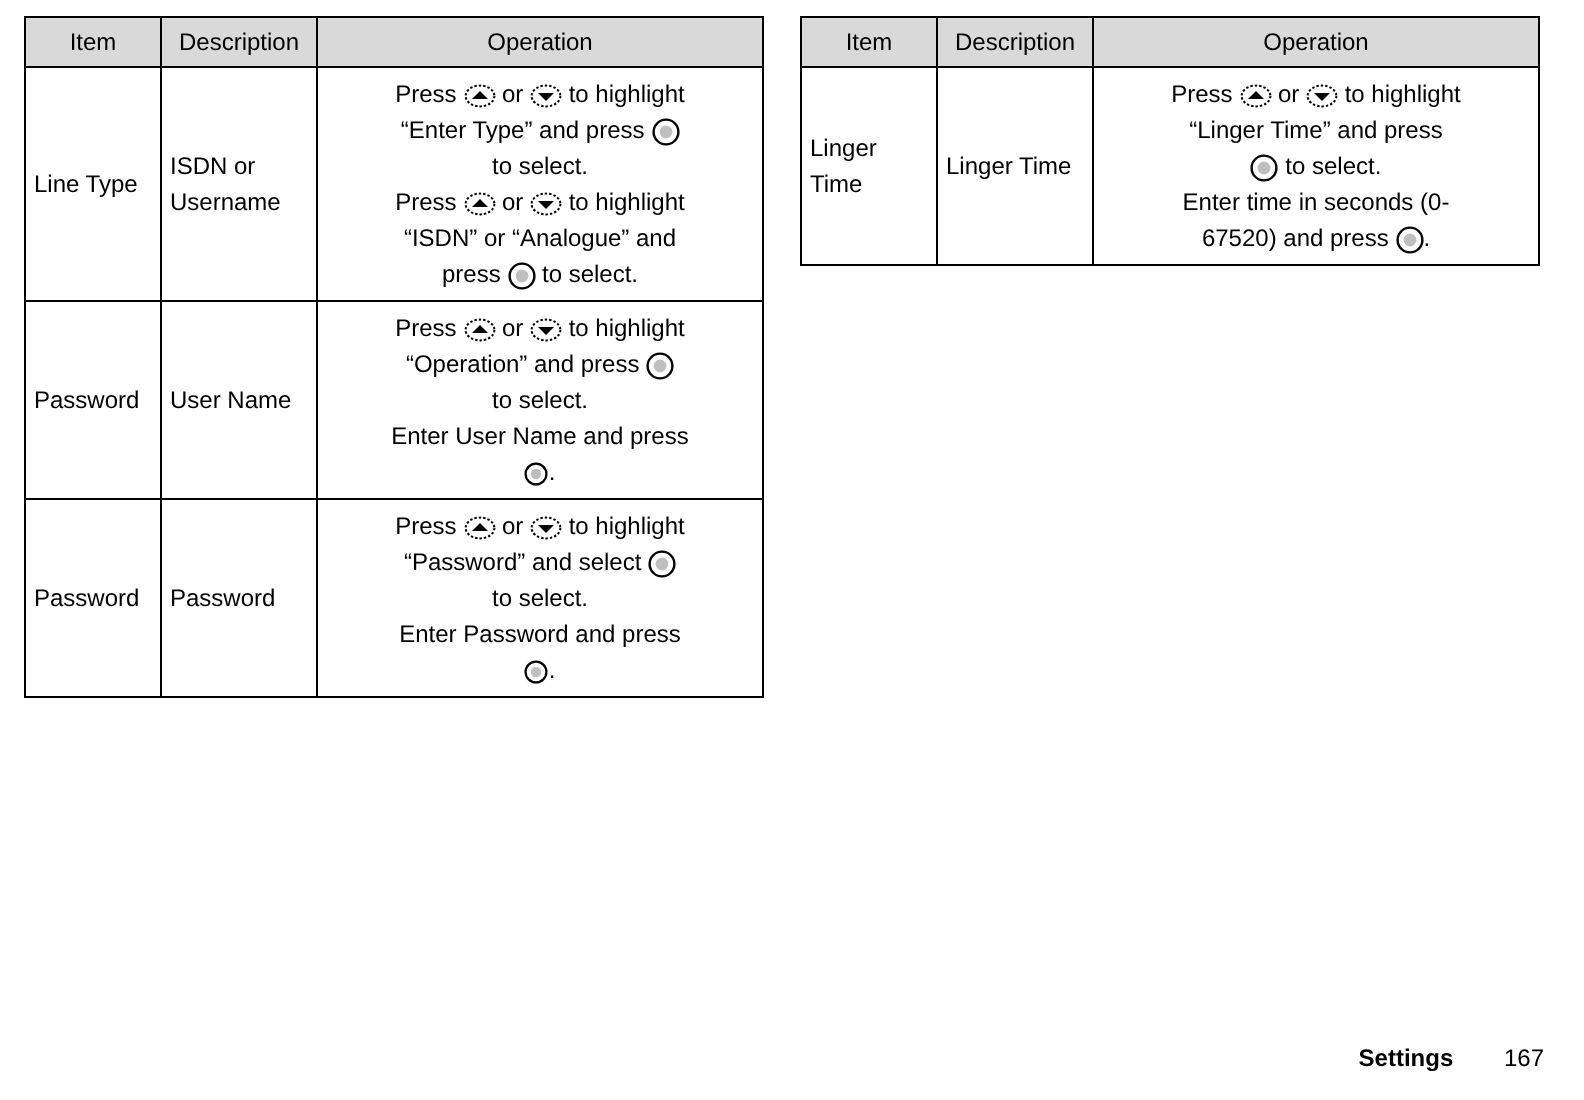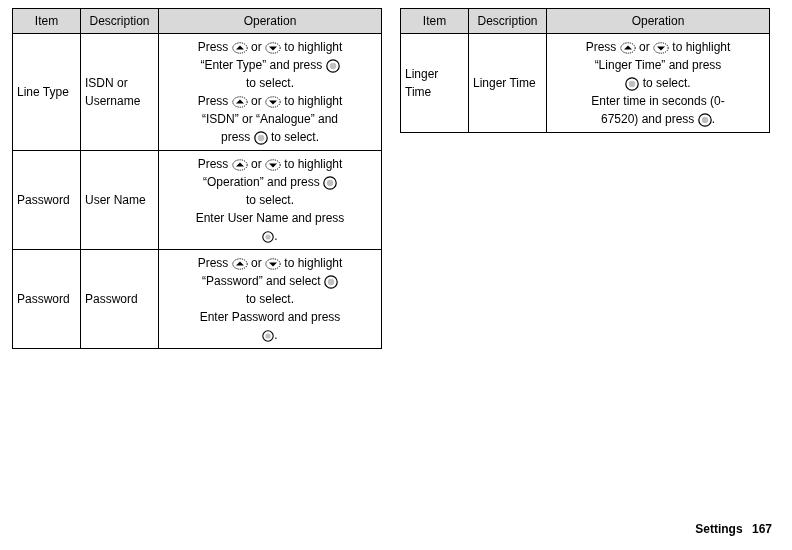--- a/index.html
+++ b/index.html
@@ -60,21 +60,21 @@
     font-family: "Times New Roman", serif;
     font-size: 14px;
   }
   .footer {
     position: absolute;
     right: 20px;
     bottom: 14px;
     font-size: 12px;
   }
   .footer .label { font-weight: bold; }
-  .footer .pg { font-weight: bold; margin-left: 6px; }
+  .footer .pg { font-weight: normal; margin-left: 22px; }
 </style>
 </head>
 <body>
 
 <svg width="0" height="0" style="position:absolute">
   <defs>
     <g id="ico-up">
       <ellipse cx="8" cy="6" rx="7.2" ry="5.2" fill="none" stroke="#000" stroke-width="1" stroke-dasharray="1.2 1"></ellipse>
       <path d="M4 7.5 L8 3.5 L12 7.5 Z" fill="#000"></path>
     </g>

